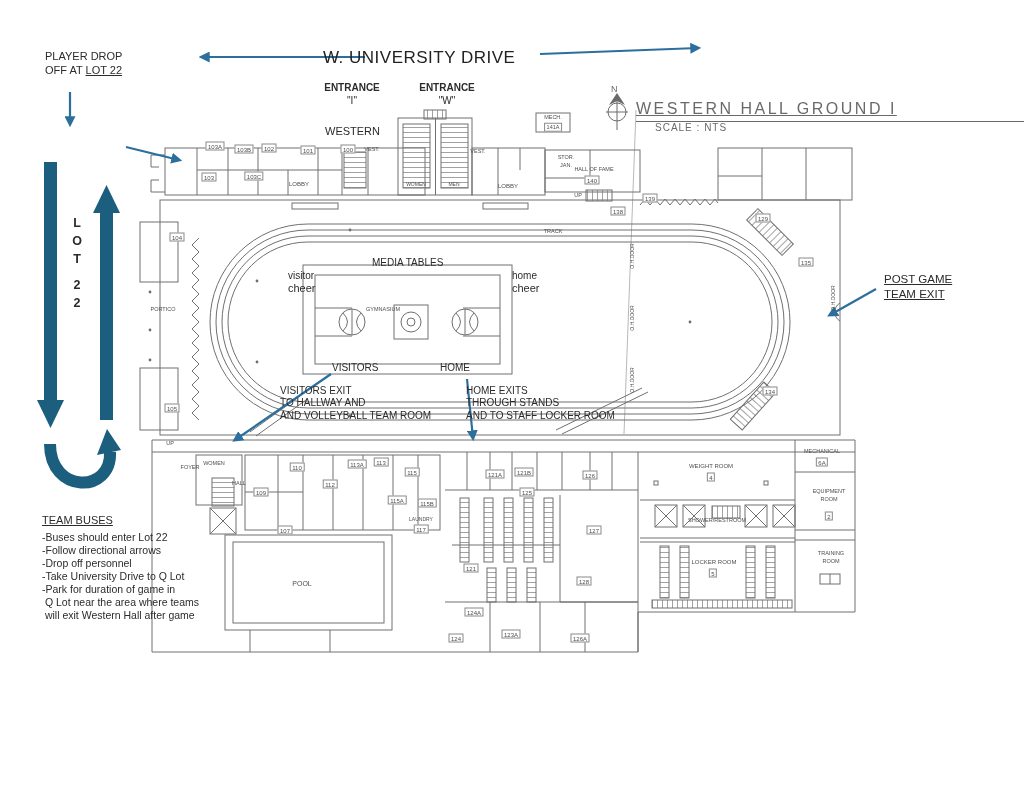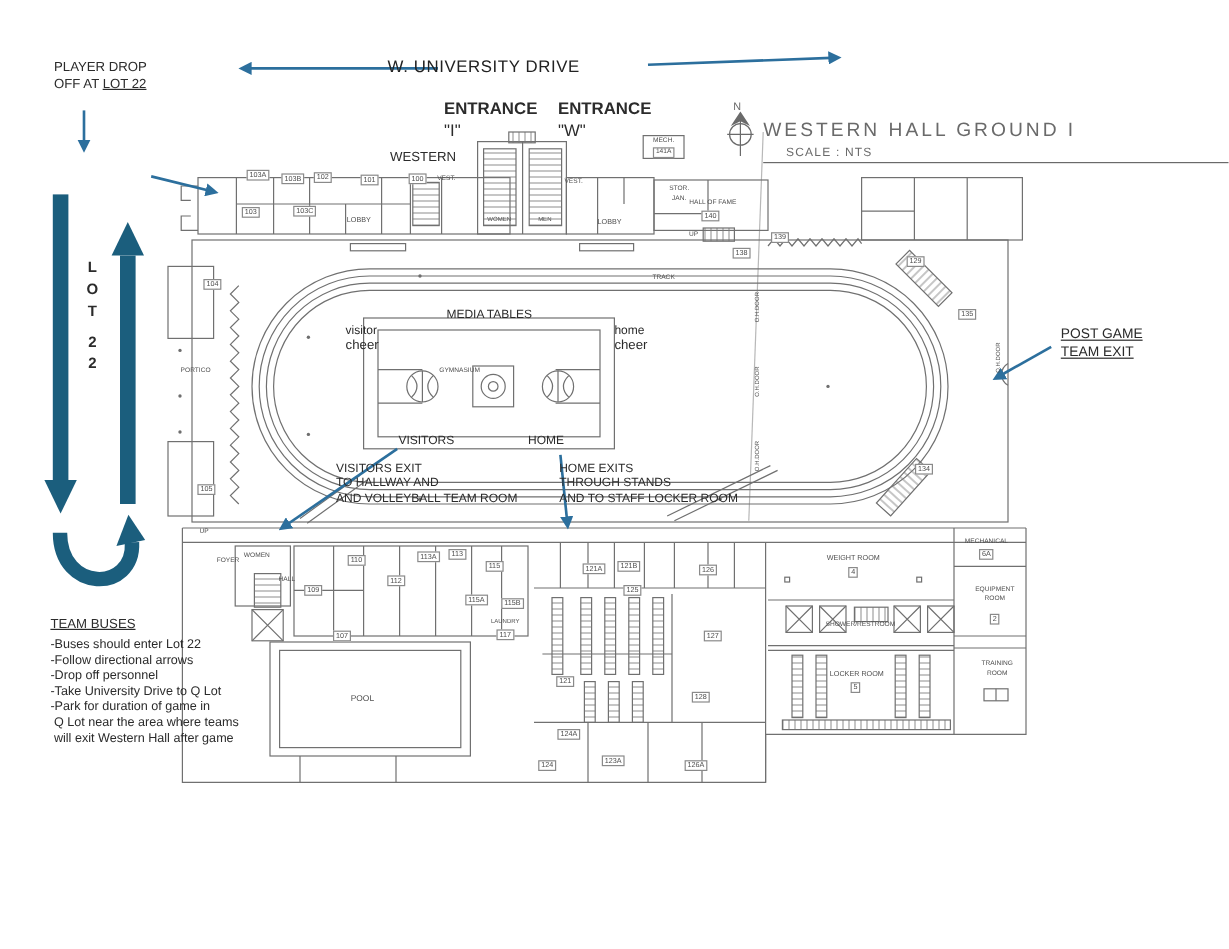--- a/index.html
+++ b/index.html
@@ -9,27 +9,27 @@
   .plan{stroke:var(--plan-line,#707070);fill:none;stroke-width:1;}
   .plan-light{stroke:var(--plan-light,#b8b8b8);fill:none;stroke-width:1;}
   .thin{stroke:var(--thin-arrow,#2c6f9d);stroke-width:2.2;fill:none;}
   .thick{fill:var(--thick-arrow,#1b5e7d);}
   .thickline{stroke:var(--thick-arrow,#1b5e7d);stroke-width:12;fill:none;}
   .ah{fill:var(--thin-arrow,#2c6f9d);}
   .dot{fill:#6e6e6e;stroke:none;}
   .ann{position:absolute;line-height:1.25;}
   .u{text-decoration:underline;}
   .b{font-weight:normal;}
-  .heading{font-size:14px;letter-spacing:.5px;color:#222;text-align:center;}
+  .heading{font-size:17px;letter-spacing:.5px;color:#222;text-align:center;}
   .small-ann{font-size:11px;}
   .tiny-ann{font-size:10px;}
-  .ent-label{font-size:14px;font-weight:bold;width:60px;margin-left:48px;}
+  .ent-label{font-size:10px;font-weight:bold;text-align:center;width:60px;}
   .title-gray{color:var(--title-gray,#6a6a6a);}
   .sheet-title{font-size:16px;letter-spacing:2.5px;white-space:nowrap;overflow:hidden;
-               border-bottom:1.5px solid var(--title-gray,#6a6a6a);padding-bottom:16px;width:388px;}
+               border-bottom:1.5px solid var(--title-gray,#6a6a6a);padding-bottom:2px;width:388px;text-decoration:underline;}
   .lotcol{display:flex;flex-direction:column;align-items:center;font-weight:bold;font-size:12.5px;line-height:18px;width:16px;}
   .lotgap{height:8px;}
   .tb-line{white-space:pre;font-size:10.5px;line-height:13px;}
   .exit-line{font-size:10px;line-height:12.3px;white-space:nowrap;}
   .rlabel{position:absolute;font-size:6px;color:var(--plan-text,#4f4f4f);white-space:nowrap;
           transform:translate(-50%,-50%);line-height:1;}
   .rlabel.boxed{border:0.5px solid #8a8a8a;padding:0.5px 1.5px;background:#fff;}
 </style>
 </head>
 <body>

